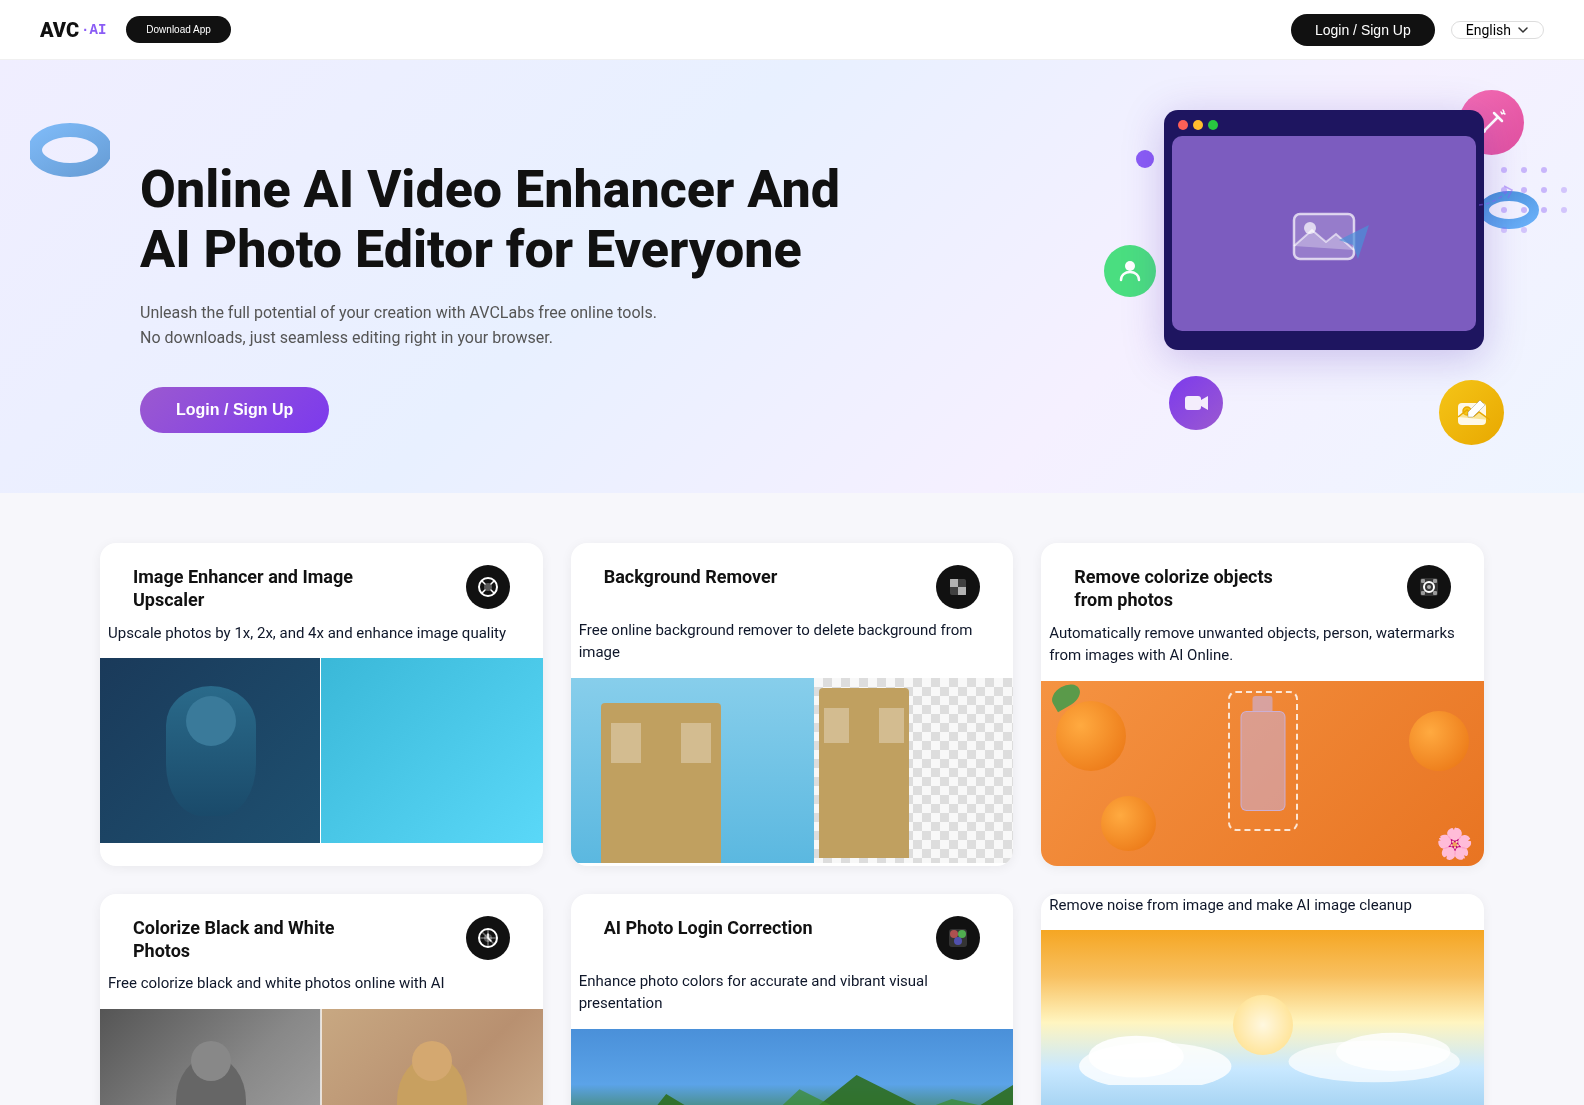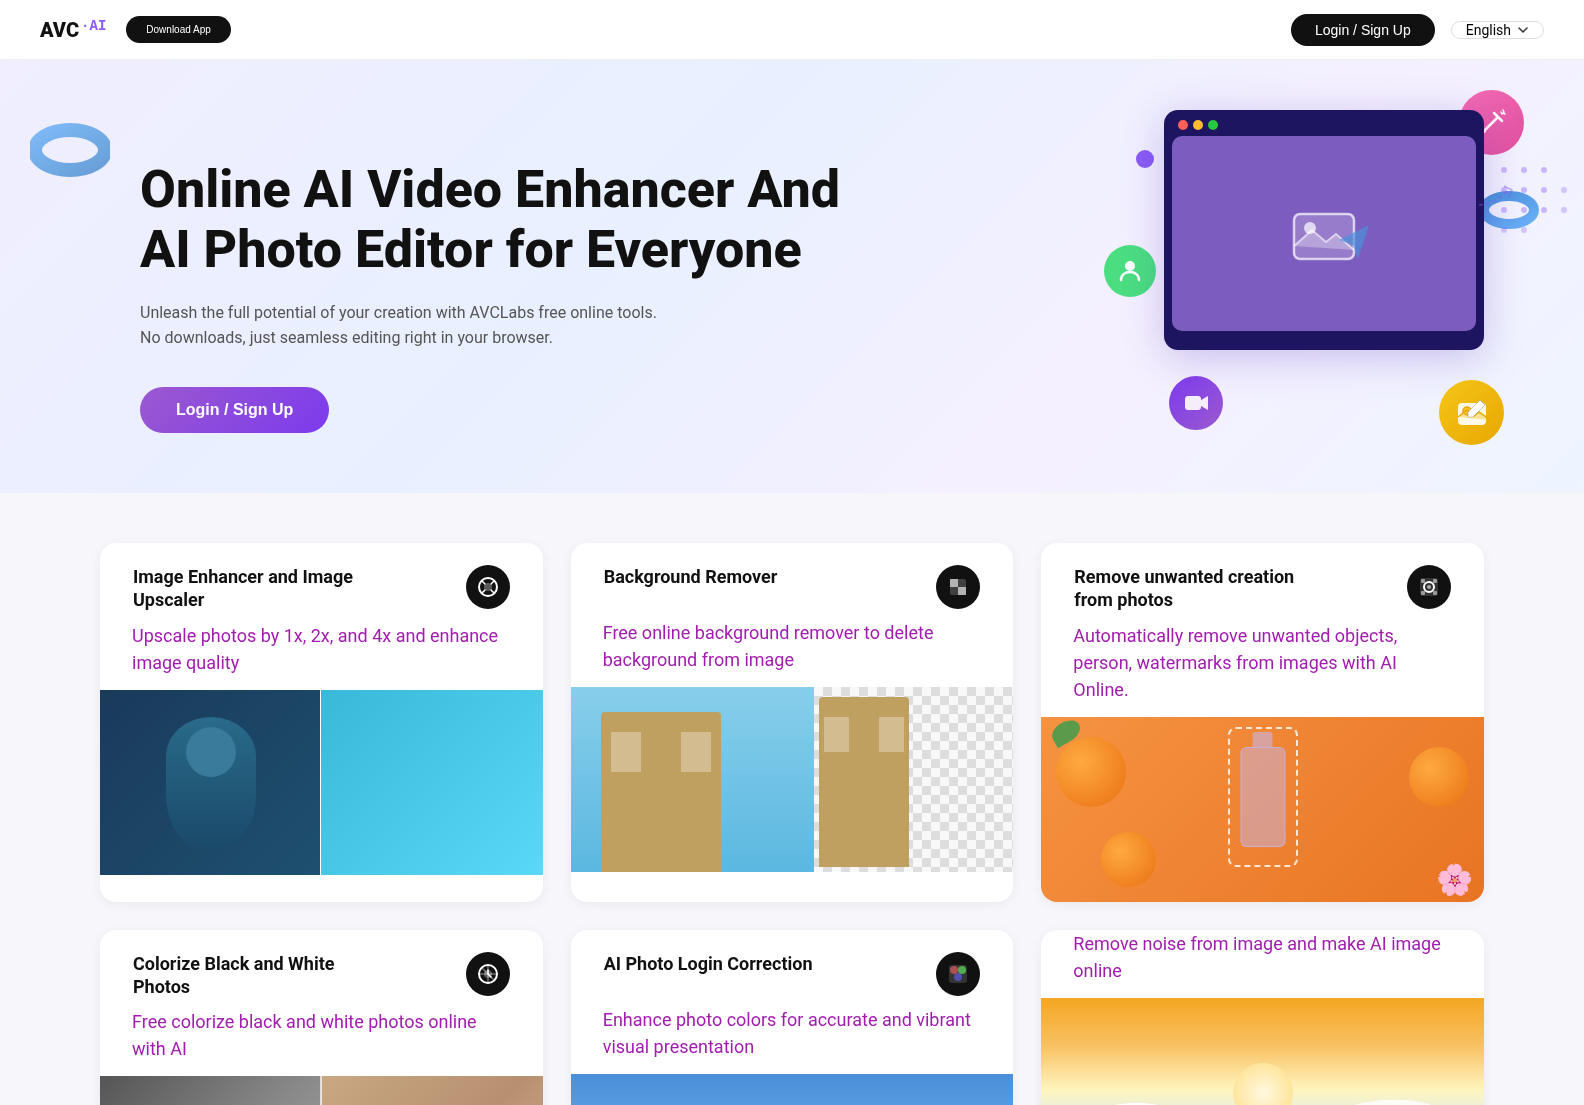--- a/index.html
+++ b/index.html
@@ -128,23 +128,23 @@
       height: 44px;
       border-radius: 50%;
       background: #111;
       display: flex;
       align-items: center;
       justify-content: center;
       flex-shrink: 0;
     }
     .card-icon svg { width: 22px; height: 22px; }
     .card-desc {
-      padding: 0 32px 14px;
-      font-size: 18px;
-      color: #a21caf;
+      padding: 0 8px 14px;
+      font-size: 15px;
+      color: #0f172a;
       line-height: 1.5;
     }
 
     
     .card-img-enhancer {
       background: linear-gradient(90deg, #2a6b8a 50%, #4ac8e8 50%);
       height: 185px;
       display: flex;
       align-items: center;
       justify-content: center;
@@ -160,20 +160,21 @@
     .card-img-enhancer::after {
       content: '';
       position: absolute;
       right: 0; top: 0; width: 50%; height: 100%;
       background: linear-gradient(135deg, #3ab8d8, #5ad8f8);
     }
 
     
     .avc-logo {
       display: flex;
+      align-items: center;
       gap: 2px;
       font-weight: 900;
       font-size: 20px;
       color: #111;
     }
     .avc-logo .dot-ai {
       color: #8a5cf5;
       font-size: 14px;
       font-weight: 900;
       font-family: Liberation Mono, monospace;
@@ -413,21 +414,21 @@
           <div style="position:absolute;top:10px;left:5px;width:90px;height:170px;background:#c0a060;border-radius:4px 4px 0 0;">
             <div style="position:absolute;top:20px;left:5px;width:25px;height:35px;background:rgba(255,255,255,0.3);"></div>
             <div style="position:absolute;top:20px;right:5px;width:25px;height:35px;background:rgba(255,255,255,0.3);"></div>
           </div>
         </div>
       </div>
     </div>
 
     <div class="card">
       <div class="card-header">
-        <span class="card-title">Remove unwanted creation from photos</span>
+        <span class="card-title">Remove colorize objects from photos</span>
         <div class="card-icon">
           <svg width="22" height="22" viewBox="0 0 22 22" fill="none">
             <rect x="2" y="2" width="18" height="18" rx="3" fill="white" opacity="0.15"></rect>
             <circle cx="11" cy="11" r="5" stroke="white" stroke-width="2"></circle>
             <circle cx="11" cy="11" r="2" fill="white" opacity="0.6"></circle>
             <rect x="3" y="3" width="4" height="4" rx="1" fill="white" opacity="0.5"></rect>
             <rect x="15" y="3" width="4" height="4" rx="1" fill="white" opacity="0.5"></rect>
             <rect x="3" y="15" width="4" height="4" rx="1" fill="white" opacity="0.5"></rect>
             <rect x="15" y="15" width="4" height="4" rx="1" fill="white" opacity="0.5"></rect>
           </svg>
@@ -505,21 +506,21 @@
             <polygon points="0,185 50,110 120,150 200,85 280,130 360,100 465,120 465,185" fill="#4a9a35" opacity="0.8"></polygon>
           </svg>
 
           <div style="position:absolute;top:20px;right:20px;display:flex;gap:3px;opacity:0.6;">
           </div>
         </div>
       </div>
     </div>
 
     <div class="card">
-      <p class="card-desc">Remove noise from image and make AI image online</p>
+      <p class="card-desc">Remove noise from image and make AI image cleanup</p>
       <div style="height:185px;position:relative;overflow:hidden;">
         <div style="width:100%;height:100%;background:linear-gradient(180deg,#f5a623 0%,#f8c060 25%,#fff5c0 50%,#c8e8ff 75%,#a0d0f0 100%);">
 
           <div style="position:absolute;bottom:60px;left:50%;transform:translateX(-50%);width:60px;height:60px;border-radius:50%;background:radial-gradient(circle,#fff8e0,#ffdd80);"></div>
 
           <svg style="position:absolute;bottom:30px;width:100%;" viewBox="0 0 465 100" preserveAspectRatio="none">
             <ellipse cx="120" cy="80" rx="80" ry="25" fill="white" opacity="0.8"></ellipse>
             <ellipse cx="100" cy="70" rx="50" ry="22" fill="white" opacity="0.9"></ellipse>
             <ellipse cx="350" cy="75" rx="90" ry="22" fill="white" opacity="0.7"></ellipse>
             <ellipse cx="370" cy="65" rx="60" ry="20" fill="white" opacity="0.8"></ellipse>

